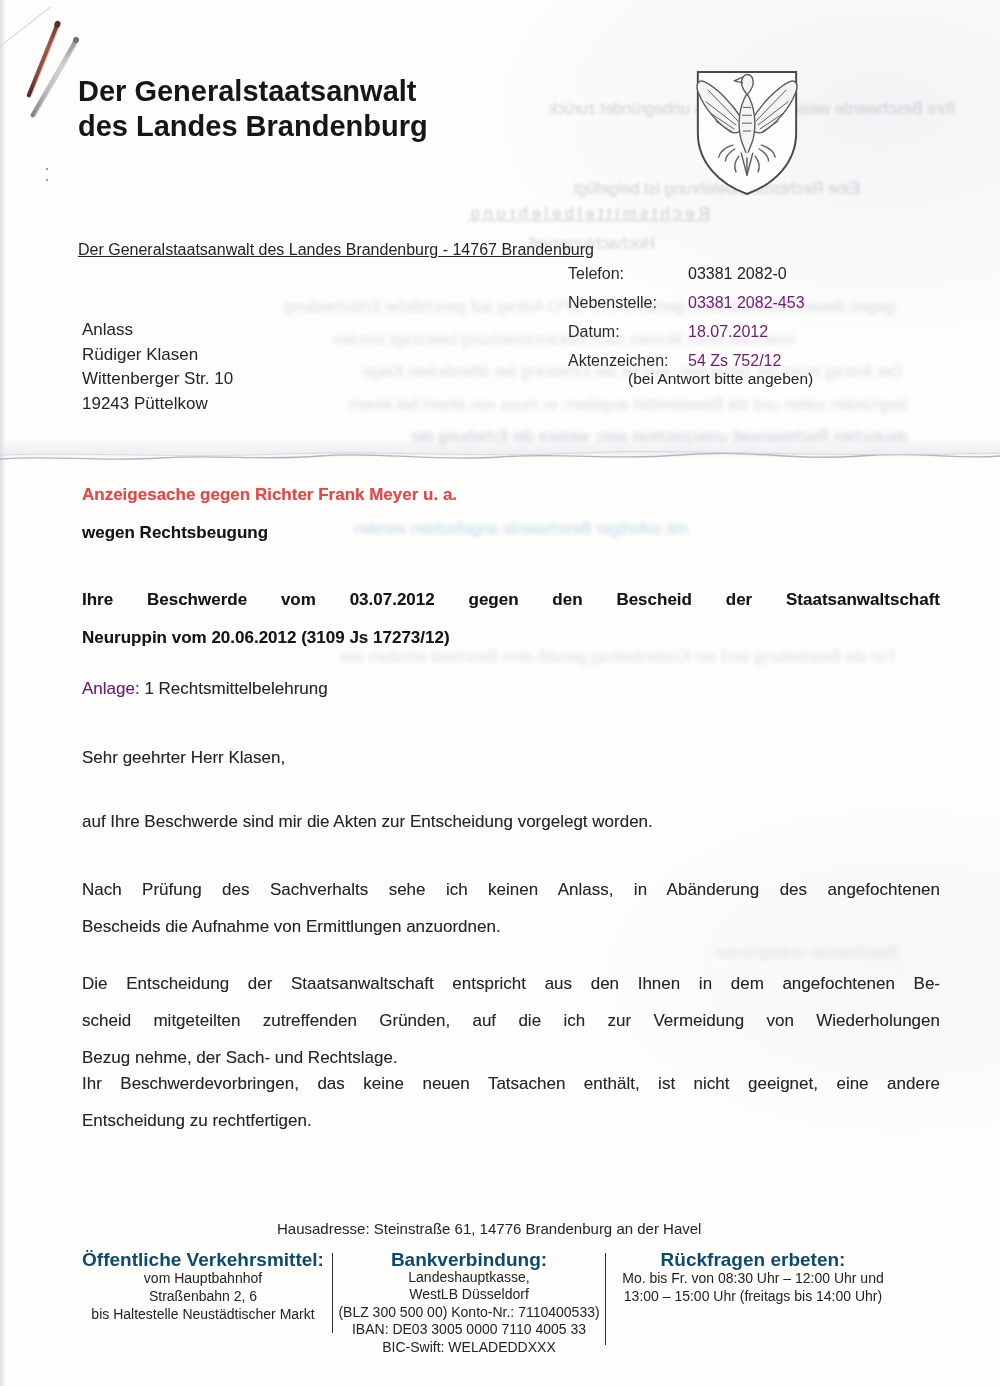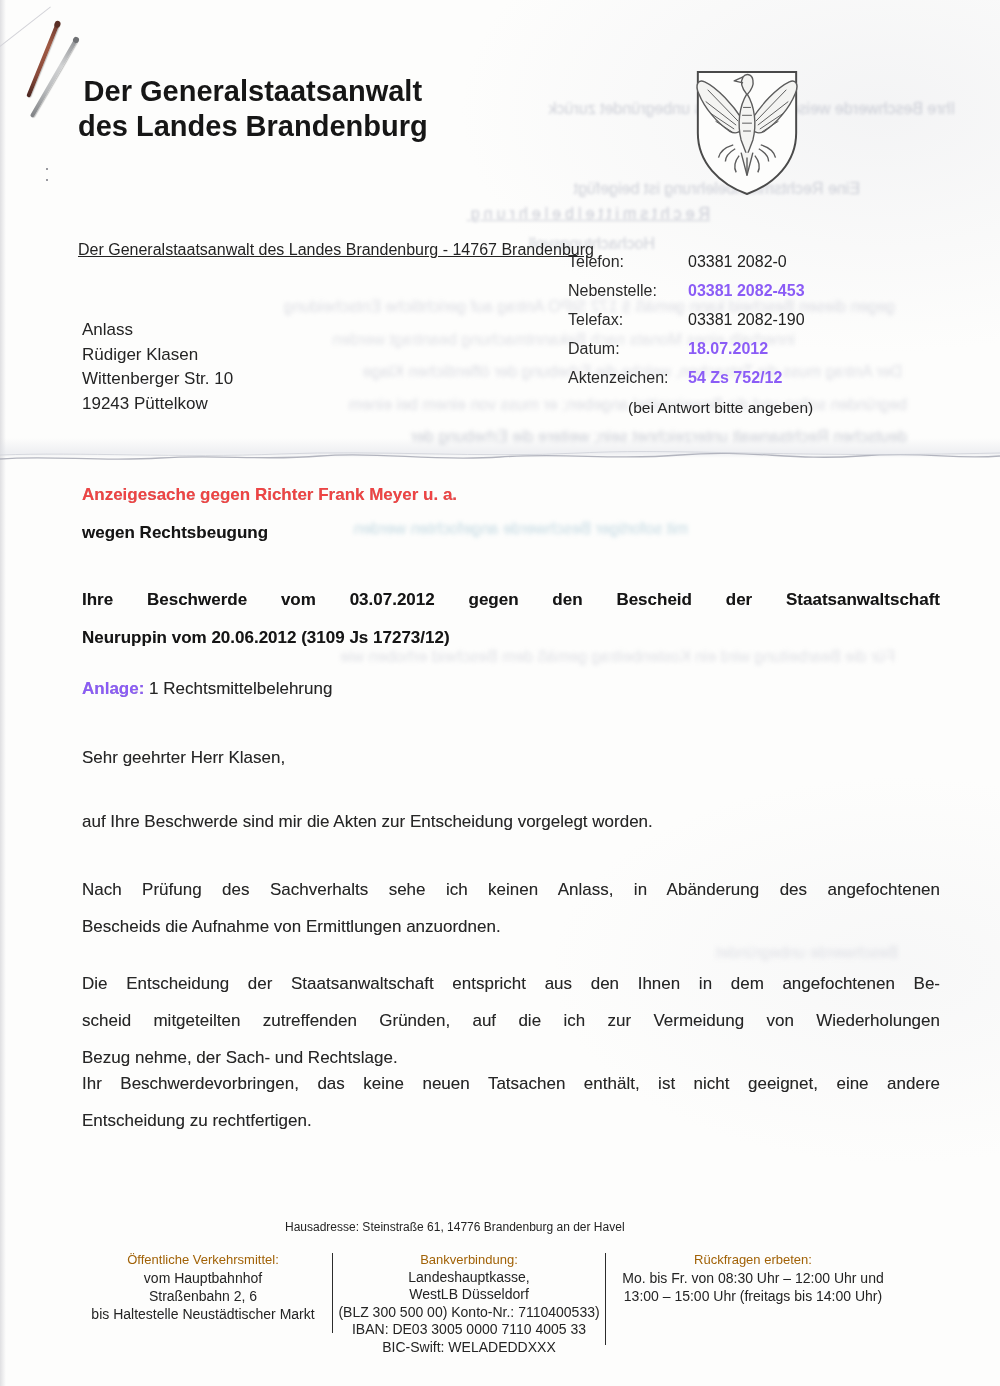--- a/index.html
+++ b/index.html
@@ -44,52 +44,52 @@
   .g4{left:95px;top:298px;width:800px;color:rgba(128,133,158,.26);filter:blur(2.1px);}
   .g5{left:95px;top:331px;width:700px;color:rgba(128,133,158,.24);filter:blur(2.2px);}
   .g6{left:92px;top:363px;width:810px;color:rgba(128,133,158,.26);filter:blur(2.1px);}
   .g7{left:62px;top:396px;width:845px;color:rgba(128,133,158,.27);filter:blur(2.1px);}
   .g8{left:62px;top:428px;width:845px;color:rgba(112,118,145,.36);filter:blur(2.0px);}
   .g10{left:283px;top:520px;width:405px;color:rgba(110,165,190,.40);filter:blur(2.2px);}
   .g11{left:95px;top:648px;width:800px;color:rgba(128,133,158,.24);filter:blur(2.3px);}
   .g12{left:548px;top:944px;width:350px;color:rgba(128,133,158,.22);filter:blur(2.4px);}
   
   .title{position:absolute;left:78px;top:74px;z-index:3;
-    font-size:29px;line-height:35px;font-weight:bold;color:#161616;text-align:center;}
+    font-size:29px;line-height:35px;font-weight:bold;color:#161616;}
   .crest{position:absolute;left:688px;top:64px;z-index:3;}
   .sender-line{position:absolute;left:78px;top:241px;z-index:3;
     font-size:16px;text-decoration:underline;color:#232323;}
   
   .contact{position:absolute;left:568px;top:253px;width:400px;z-index:3;font-size:16px;}
   .contact-row{height:29px;}
-  .c-label{display:inline-block;width:120px;color:#2a2a2a;}
+  .c-label{display:inline-block;width:120px;color:#2a2a2a;margin-top:12px;}
   .c-value{color:#222;}
-  .bold{font-weight:bold;color:#8b5cf6;}
+  .bold{font-weight:normal;color:#701a75;}
   .c-note{margin-left:60px;margin-top:1px;font-size:15.5px;color:#222;}
   
   .recipient{position:absolute;left:82px;top:318px;z-index:3;font-size:17px;line-height:24.5px;color:#242424;}
   
   .txt{position:absolute;left:82px;width:858px;z-index:3;font-size:17px;color:#262626;
     text-shadow:0 0 .4px rgba(40,40,40,.35);}
   .subject1{top:485px;font-weight:bold;color:#ef4444;}
   .subject2{top:523px;font-weight:bold;color:#151515;}
   .ref{top:581px;font-weight:bold;color:#151515;line-height:38px;}
   .jline{text-align:justify;text-align-last:justify;}
   .enclosure{top:679px;}
   .salutation{top:748px;}
   .para1{top:812px;}
   .para{line-height:37px;}
   .para2{top:871px;}
   .para3{top:965px;}
   .para4{top:1065px;}
   
-  .hausadresse{position:absolute;left:277px;top:1220px;z-index:3;font-size:12px;color:#242424;margin-left:8px;}
+  .hausadresse{position:absolute;left:277px;top:1220px;z-index:3;font-size:15px;color:#242424;}
   .fcol{position:absolute;top:1251px;z-index:3;font-size:14px;line-height:18px;
     text-align:center;color:#242424;}
-  .fcol .fhead{font-weight:normal;font-size:13px;color:#a16207;}
+  .fcol .fhead{font-weight:bold;font-size:19px;color:#0c4a6e;}
   .col-transport{left:76px;width:254px;}
   .col-bank{left:338px;width:262px;line-height:17.5px;}
   .col-hours{left:612px;width:282px;}
   .fdivider{position:absolute;width:1px;background:#2c2c2c;z-index:3;}
   .fd1{left:332px;top:1253px;height:80px;}
   .fd2{left:605px;top:1253px;height:92px;}
 </style>
 </head>
 <body>
 
@@ -153,23 +153,20 @@
   <div class="sender-line">Der Generalstaatsanwalt des Landes Brandenburg - 14767 Brandenburg</div>
 
   <div class="contact">
     <div class="contact-row">
       <span class="c-label">Telefon:</span><span class="c-value">03381 2082-0</span>
     </div>
     <div class="contact-row">
       <span class="c-label">Nebenstelle:</span><span class="c-value bold">03381 2082-453</span>
     </div>
     <div class="contact-row">
-      <span class="c-label">Telefax:</span><span class="c-value">03381 2082-190</span>
-    </div>
-    <div class="contact-row">
       <span class="c-label">Datum:</span><span class="c-value bold">18.07.2012</span>
     </div>
     <div class="contact-row">
       <span class="c-label">Aktenzeichen:</span><span class="c-value bold">54 Zs 752/12</span>
     </div>
     <div class="c-note">(bei Antwort bitte angeben)</div>
   </div>
 
   <div class="recipient">
     <div>Anlass</div>

